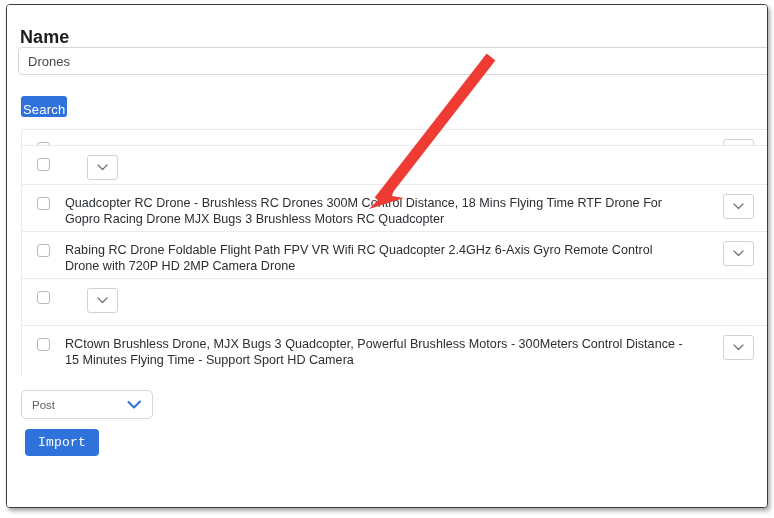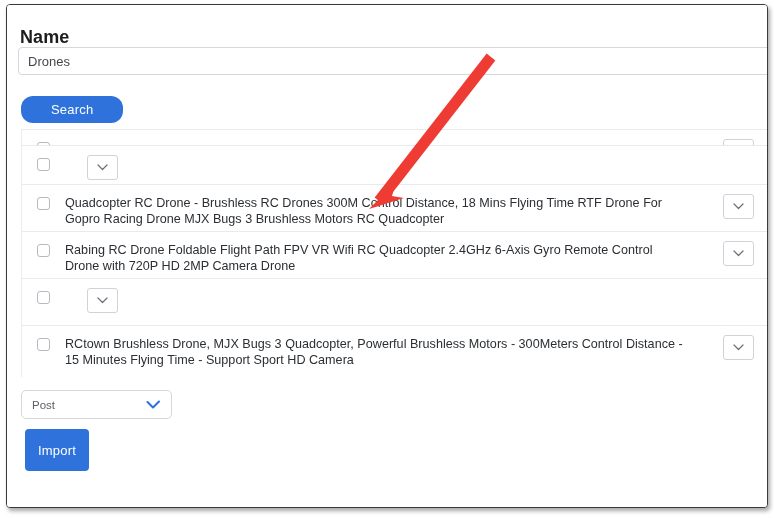--- a/index.html
+++ b/index.html
@@ -64,24 +64,24 @@
     font-size: 13px;
     color: #44484d;
     padding: 0 9px;
     outline: none;
   }
 
   .search-button {
     position: absolute;
     left: 14px;
     top: 91px;
-    height: 27px;
-    padding: 0 30px;
+    height: 21px;
+    padding: 0 2px;
     border: none;
-    border-radius: 12px;
+    border-radius: 3px;
     background: #2f72db;
     color: #ffffff;
     font-family: "Liberation Sans", sans-serif;
     font-size: 13px;
     letter-spacing: 0.2px;
     cursor: pointer;
     line-height: 27px;
   }
 
   
@@ -162,21 +162,21 @@
     cursor: pointer;
     padding: 0;
   }
   .expand-button svg { display: block; }
 
   
   .post-select {
     position: absolute;
     left: 14px;
     top: 385px;
-    width: 151px;
+    width: 132px;
     height: 29px;
     box-sizing: border-box;
     border: 1px solid #d4d7dc;
     border-radius: 5px;
     background: #ffffff;
     display: flex;
     align-items: center;
     cursor: pointer;
   }
   .post-select .sel-value {
@@ -189,27 +189,27 @@
     flex: 0 0 auto;
     padding-right: 10px;
     display: flex;
     align-items: center;
   }
 
   .import-button {
     position: absolute;
     left: 18px;
     top: 424px;
-    height: 42px;
+    height: 27px;
     padding: 0 13px;
     border: none;
     border-radius: 4px;
     background: #2f72db;
     color: #ffffff;
-    font-family: Liberation Sans, sans-serif;
+    font-family: Liberation Mono, monospace;
     font-size: 13px;
     letter-spacing: 0.2px;
     cursor: pointer;
     line-height: 27px;
   }
 
   
   #annotation-arrow {
     position: absolute;
     left: 0;

